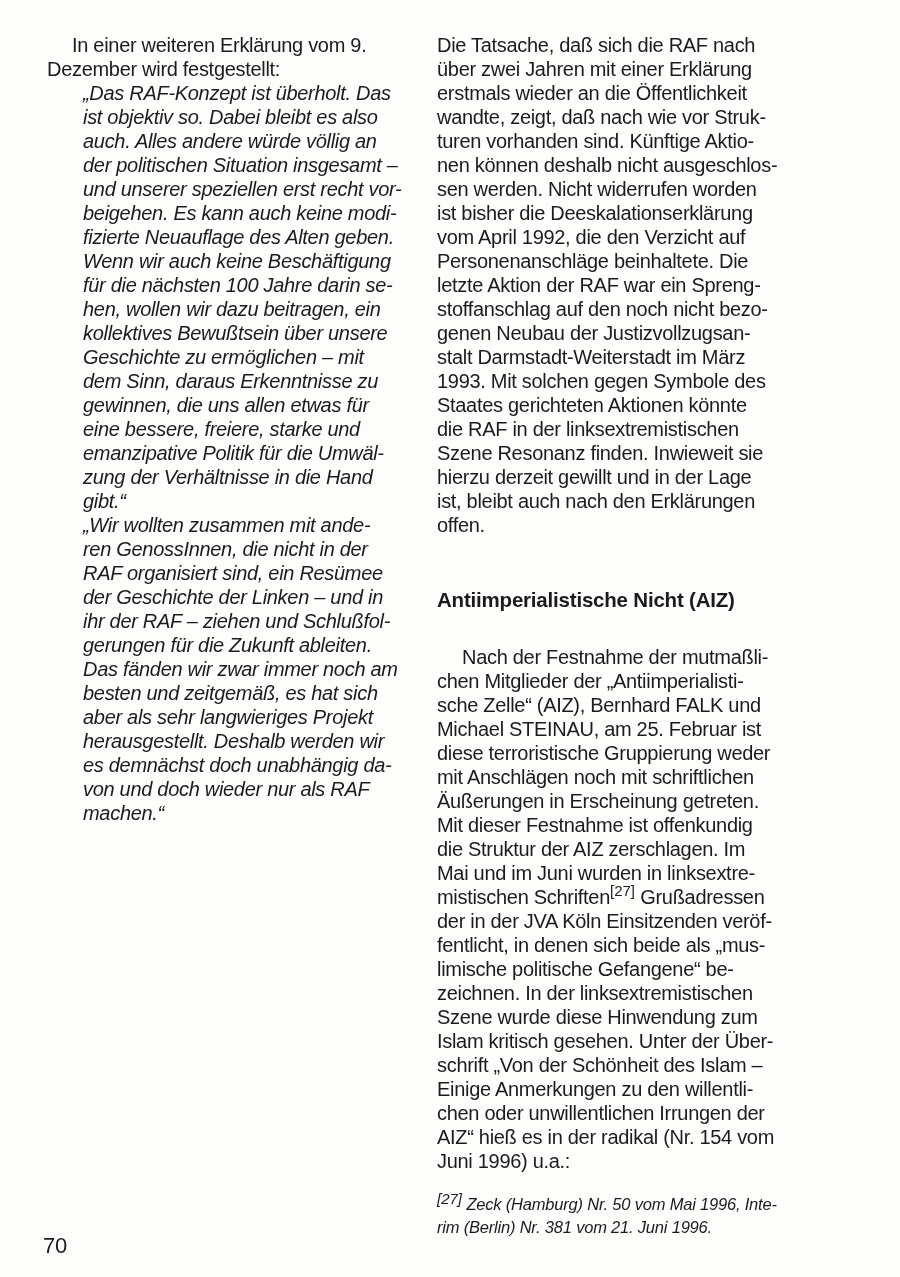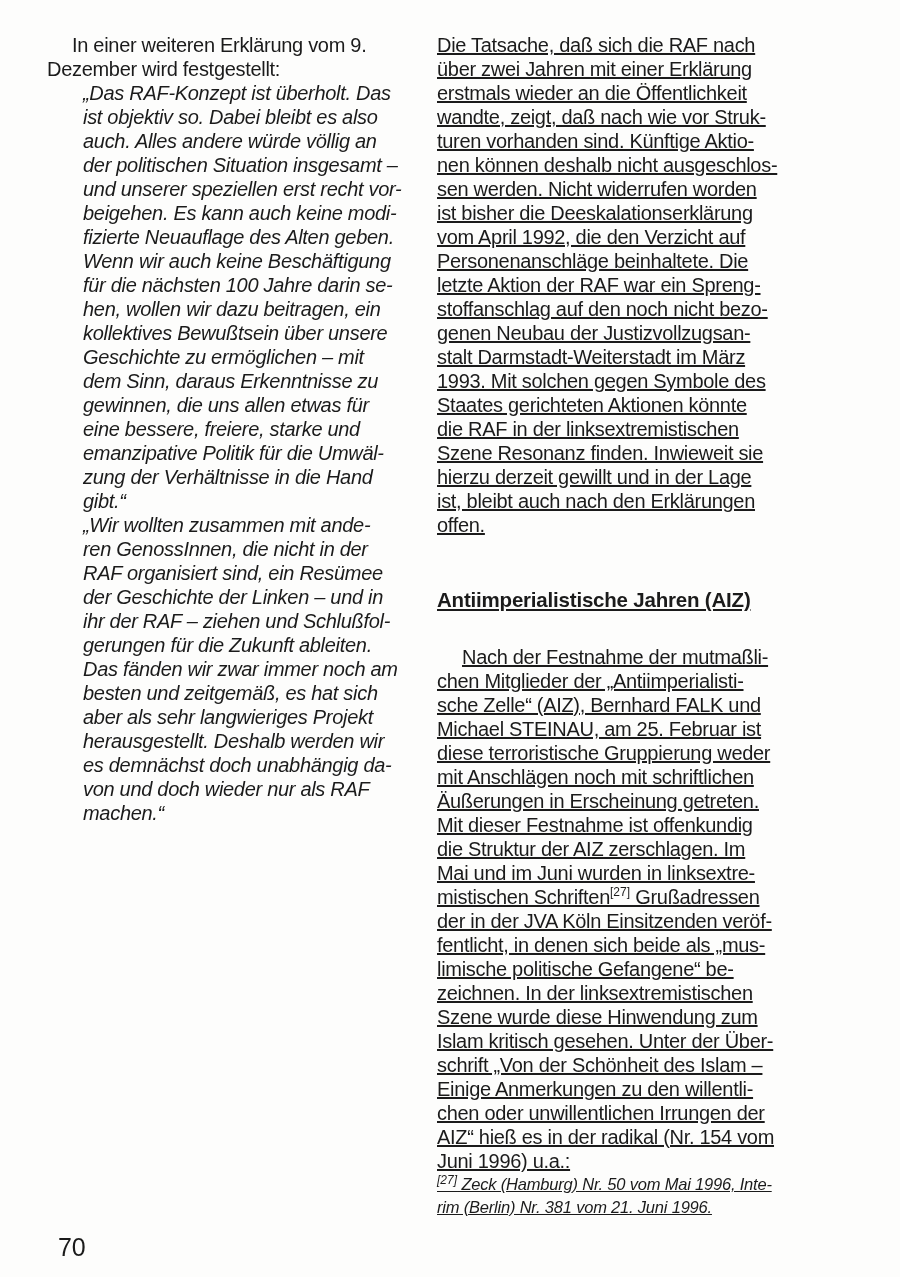--- a/index.html
+++ b/index.html
@@ -22,21 +22,20 @@
     padding: 33px 28px 0 47px;
     display: flex;
   }
   .col-left {
     flex: 0 0 390px;
     width: 390px;
   }
   .col-right {
     flex: 1 1 auto;
     min-width: 0;
-    text-decoration: underline;
   }
   .para, .quote, .footnote, .heading {
     margin: 0;
     white-space: pre-line;
     font-size: 20px;
     line-height: 24px;
     letter-spacing: -0.3px;
   }
   .indent-first {
     text-indent: 25px;
@@ -45,37 +44,37 @@
     margin-left: 36px;
     font-style: italic;
   }
   .heading {
     font-weight: bold;
     font-size: 20.5px;
     margin: 51px 0 33px 0;
     letter-spacing: -0.2px;
   }
   .footnote {
-    margin-top: 0;
+    margin-top: 20px;
     font-style: italic;
     font-size: 16.5px;
     line-height: 23px;
     letter-spacing: -0.2px;
   }
   sup.fn {
-    font-size: 12px;
+    font-size: 15px;
     line-height: 0;
     vertical-align: super;
     letter-spacing: 0;
   }
   .page-number {
     position: absolute;
-    left: 58px;
+    left: 43px;
     top: 1233px;
-    font-size: 25px;
+    font-size: 22px;
     letter-spacing: -0.2px;
   }
 </style>
 </head>
 <body>
 
 <div class="page">
   <div class="col-left">
     <p class="para indent-first">In einer weiteren Erklärung vom 9.
 Dezember wird festgestellt:</p>
@@ -126,21 +125,21 @@
 stoffanschlag auf den noch nicht bezo-
 genen Neubau der Justizvollzugsan-
 stalt Darmstadt-Weiterstadt im März
 1993. Mit solchen gegen Symbole des
 Staates gerichteten Aktionen könnte
 die RAF in der linksextremistischen
 Szene Resonanz finden. Inwieweit sie
 hierzu derzeit gewillt und in der Lage
 ist, bleibt auch nach den Erklärungen
 offen.</p>
-    <h2 class="heading">Antiimperialistische Jahren (AIZ)</h2>
+    <h2 class="heading">Antiimperialistische Nicht (AIZ)</h2>
     <p class="para indent-first"><span>Nach der Festnahme der mutmaßli-
 chen Mitglieder der „Antiimperialisti-
 sche Zelle“ (AIZ), Bernhard FALK und
 Michael STEINAU, am 25. Februar ist
 diese terroristische Gruppierung weder
 mit Anschlägen noch mit schriftlichen
 Äußerungen in Erscheinung getreten.
 Mit dieser Festnahme ist offenkundig
 die Struktur der AIZ zerschlagen. Im
 Mai und im Juni wurden in linksextre-

